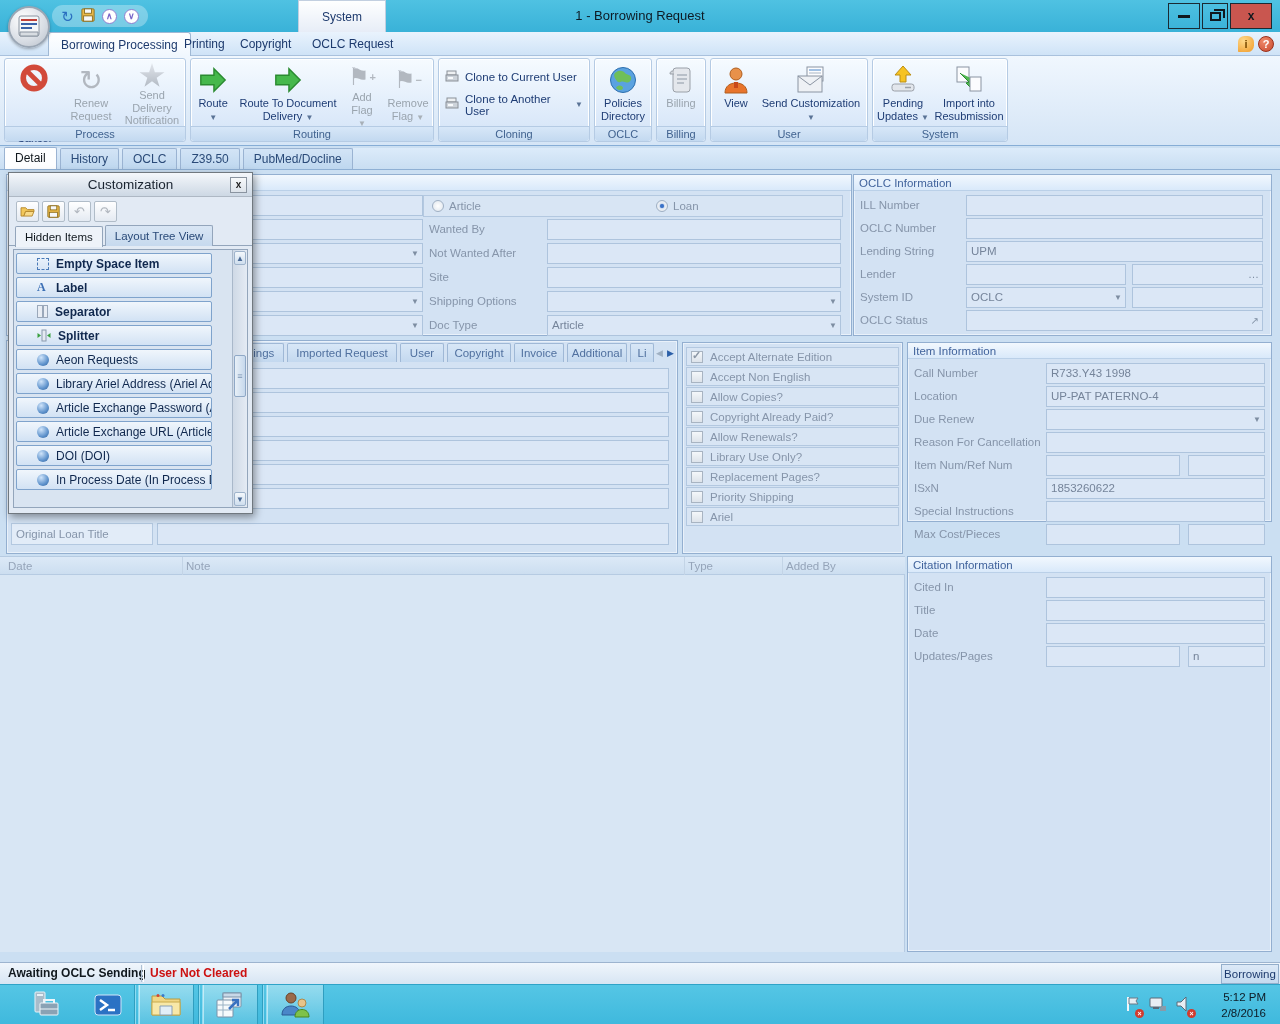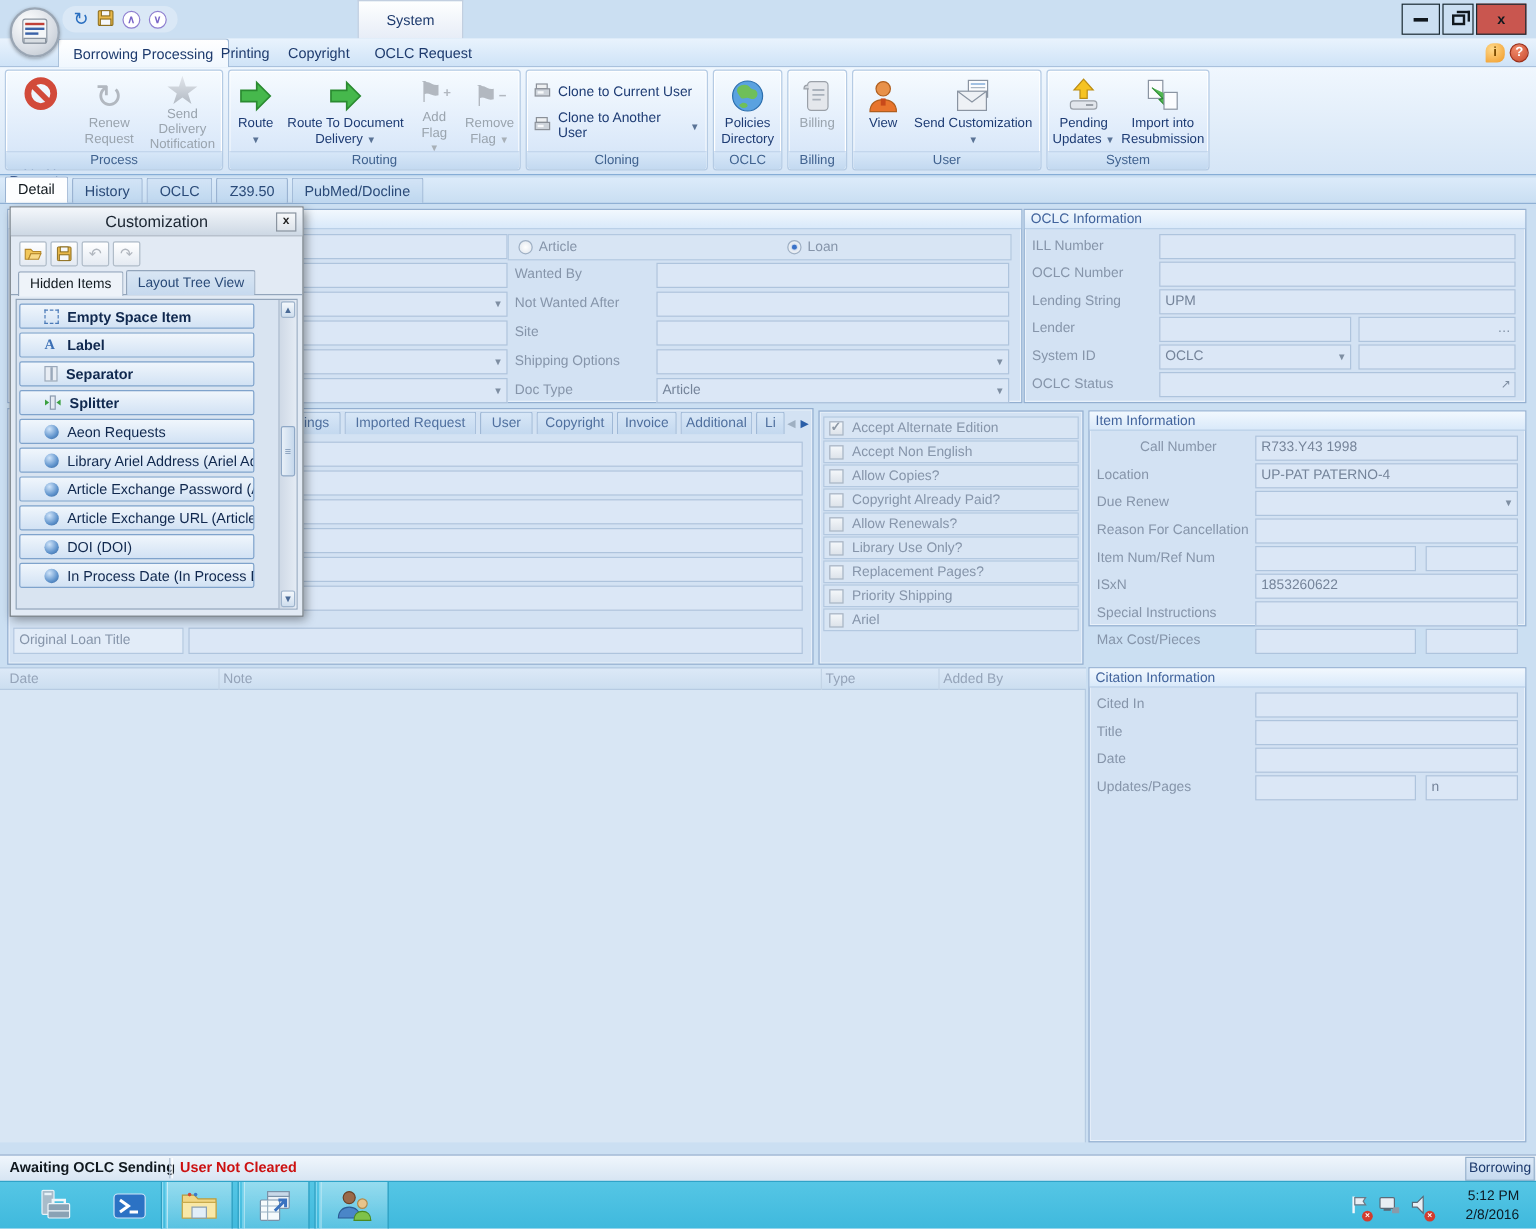--- a/index.html
+++ b/index.html
@@ -121,20 +121,23 @@
   .tsep { position:absolute; top:0; width:2px; height:40px; border-left:1px solid #2f9ec0; border-right:1px solid #8edcf2; }
   .tray { position:absolute; right:88px; top:0; height:40px; display:flex; align-items:center; gap:9px; }
   .clock { position:absolute; right:14px; top:4px; width:70px; text-align:right; color:#0d1a24; font-size:11.5px; line-height:16px; }
   .badge { position:absolute; right:-4px; bottom:-3px; width:9px; height:9px; border-radius:50%; background:#d23b2e; color:#fff; font-size:7px; line-height:9px; text-align:center; font-weight:bold; }
 </style>
 </head>
 <body>
 
 <div class="screen">
 
+  <div class="titlebar">
+    <div class="wtitle">1 - Borrowing Request</div>
+  </div>
   <div class="appbtn">
     <svg width="26" height="26" viewBox="0 0 26 26">
       <rect x="3" y="2" width="20" height="20" rx="2" fill="#f4f6f8" stroke="#8a94a0"></rect>
       <rect x="5" y="5" width="16" height="2" fill="#c04038"></rect>
       <rect x="5" y="9" width="16" height="2" fill="#3a62a8"></rect>
       <rect x="5" y="13" width="11" height="2" fill="#3a62a8"></rect>
       <path d="M4 18h18v4H4z" fill="#d8dde2" stroke="#8a94a0"></path>
     </svg>
   </div>
   <div class="qat">
@@ -476,21 +479,21 @@
           <span class="lbl" style="left:23px;top:-1px;">Priority Shipping</span>
         </div>
       <div class="cellbox" style="left:3px; top:164px; width:213px; height:19px;">
           <span class="cb" style="position:absolute;left:4px;top:3px;"></span>
           <span class="lbl" style="left:23px;top:-1px;">Ariel</span>
         </div>
     </div>
 
     <div class="panel" style="left:907px; top:172px; width:365px; height:180px;">
       <div class="pcap">Item Information</div>
-      <span class="lbl" style="left:6px; top:20px;margin-left:36px;">Call Number</span>
+      <span class="lbl" style="left:6px; top:20px;">Call Number</span>
       <div class="fld" style="left:138px; top:20px; width:219px;"><span>R733.Y43 1998</span></div>
       <span class="lbl" style="left:6px; top:43px;">Location</span>
       <div class="fld" style="left:138px; top:43px; width:219px;"><span>UP-PAT PATERNO-4</span></div>
       <span class="lbl" style="left:6px; top:66px;">Due Renew</span>
       <div class="fld" style="left:138px; top:66px; width:219px;">
           <span class="ca">▼</span>
         </div>
       <span class="lbl" style="left:6px; top:89px;">Reason For Cancellation</span>
       <div class="fld" style="left:138px; top:89px; width:219px;"></div>
       <span class="lbl" style="left:6px; top:112px;">Item Num/Ref Num</span>

